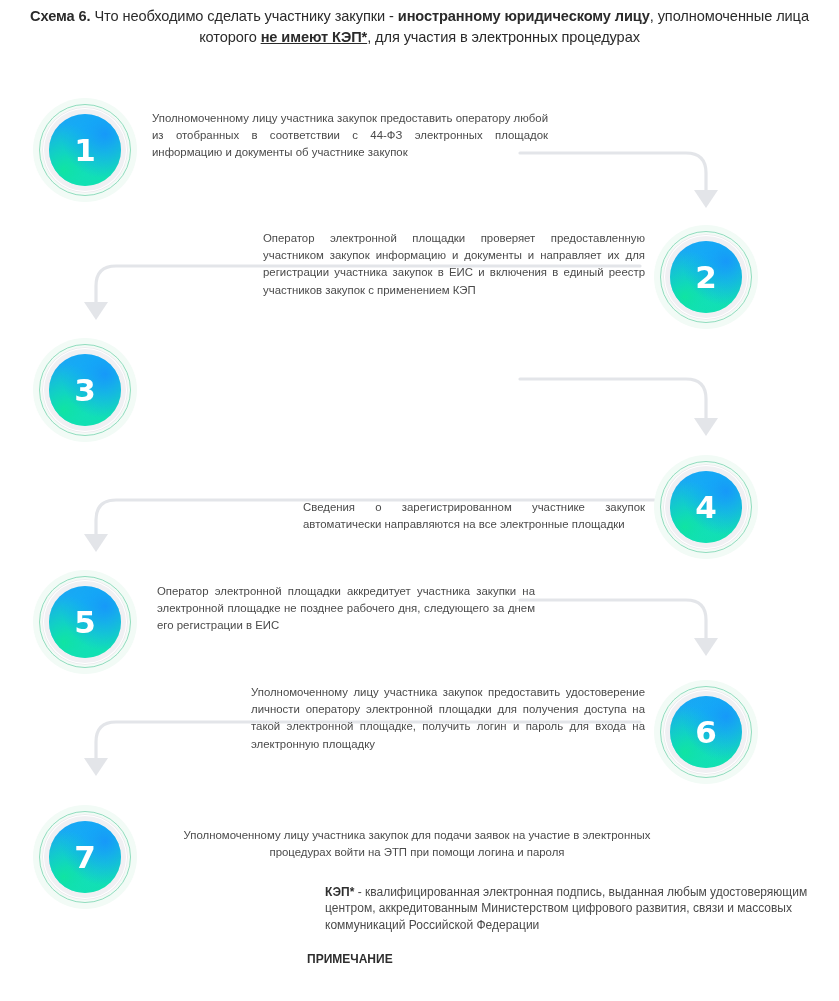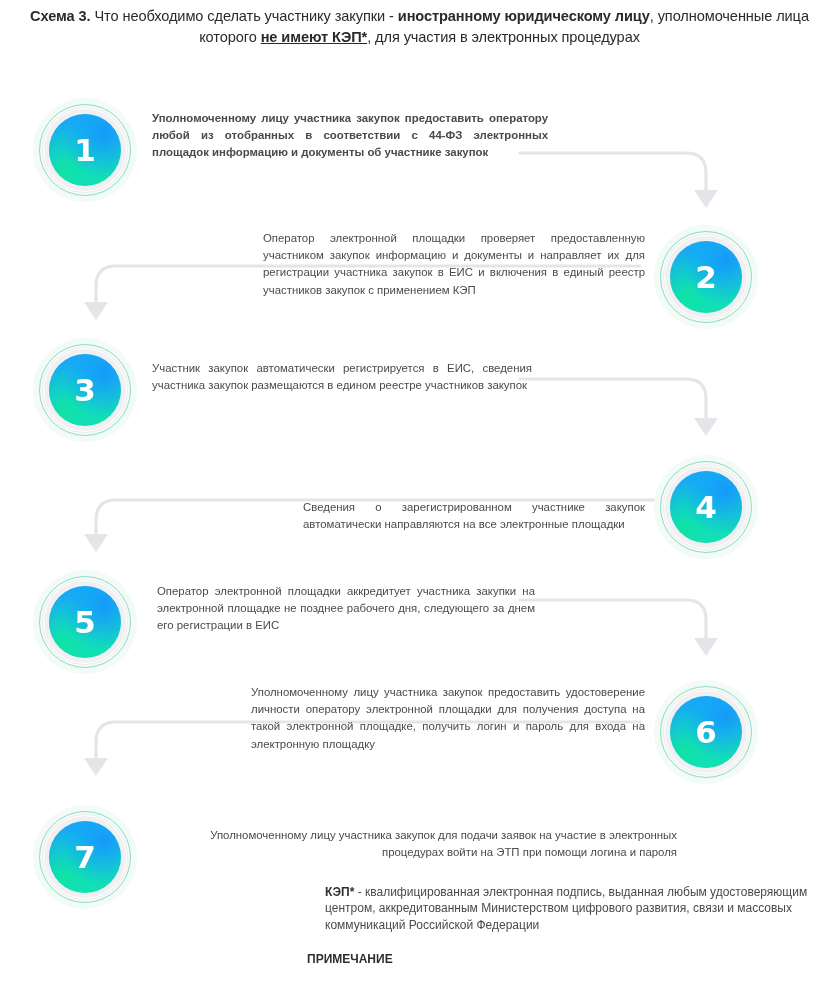--- a/index.html
+++ b/index.html
@@ -115,37 +115,37 @@
 
   
   .step-text {
     position: absolute;
     font-size: 11.4px;
     line-height: 17.2px;
     color: #4a4a4a;
     text-align: justify;
     text-justify: inter-word;
   }
-  .step-text.nojust { text-align: right; }
+  .step-text.nojust { text-align: center; }
 
   
   .note {
     position: absolute;
     font-size: 12px;
     line-height: 16.4px;
     color: #4a4a4a;
   }
   .note b { color: #2e2e2e; font-weight: 700; }
   .note .hdr { font-weight: 700; color: #2e2e2e; display: block; }
 </style>
 </head>
 <body>
 
 <div id="title">
-  <span>Схема 3.</span><span class="reg"> Что необходимо сделать участнику закупки - </span><span>иностранному юридическому лицу</span><span class="reg">, уполномоченные лица которого </span><span class="udl">не имеют КЭП*</span><span class="reg">, для участия в электронных процедурах</span>
+  <span>Схема 6.</span><span class="reg"> Что необходимо сделать участнику закупки - </span><span>иностранному юридическому лицу</span><span class="reg">, уполномоченные лица которого </span><span class="udl">не имеют КЭП*</span><span class="reg">, для участия в электронных процедурах</span>
 </div>
 
 <div id="flow">
 
   <svg id="connectors" viewBox="0 0 839 1001" xmlns="http://www.w3.org/2000/svg">
     <defs>
       <style>
         .cn { fill:none; stroke:#e3e5e9; stroke-width:3.2; stroke-linecap:round; }
         .ah { fill:#e3e5e9; }
       </style>
@@ -183,41 +183,40 @@
   </svg>
 
   <div class="node" style="left:33px; top:98px;">
     <span class="ring-mint"></span>
     <span class="ring-white"></span>
     <span class="ring-grey"></span>
     <span class="disc">
       <span class="num">1</span>
     </span>
   </div>
-  <div class="step-text" style="left:152px; top:110px; width:396px;font-weight:bold;">Уполномоченному лицу участника закупок предоставить оператору любой из отобранных в соответствии с 44-ФЗ электронных площадок информацию и документы об участнике закупок</div>
+  <div class="step-text" style="left:152px; top:110px; width:396px;">Уполномоченному лицу участника закупок предоставить оператору любой из отобранных в соответствии с 44-ФЗ электронных площадок информацию и документы об участнике закупок</div>
 
   <div class="node" style="left:654px; top:225px;">
     <span class="ring-mint"></span>
     <span class="ring-white"></span>
     <span class="ring-grey"></span>
     <span class="disc">
       <span class="num">2</span>
     </span>
   </div>
   <div class="step-text" style="left:263px; top:230px; width:382px;">Оператор электронной площадки проверяет предоставленную участником закупок информацию и документы и направляет их для регистрации участника закупок в ЕИС и включения в единый реестр участников закупок с применением КЭП</div>
 
   <div class="node" style="left:33px; top:338px;">
     <span class="ring-mint"></span>
     <span class="ring-white"></span>
     <span class="ring-grey"></span>
     <span class="disc">
       <span class="num">3</span>
     </span>
   </div>
-  <div class="step-text" style="left:152px; top:360px; width:380px;">Участник закупок автоматически регистрируется в ЕИС, сведения участника закупок размещаются в едином реестре участников закупок</div>
 
   <div class="node" style="left:654px; top:455px;">
     <span class="ring-mint"></span>
     <span class="ring-white"></span>
     <span class="ring-grey"></span>
     <span class="disc">
       <span class="num">4</span>
     </span>
   </div>
   <div class="step-text" style="left:303px; top:472px; width:342px;margin-top:27px;">Сведения о зарегистрированном участнике закупок автоматически направляются на все электронные площадки</div>

